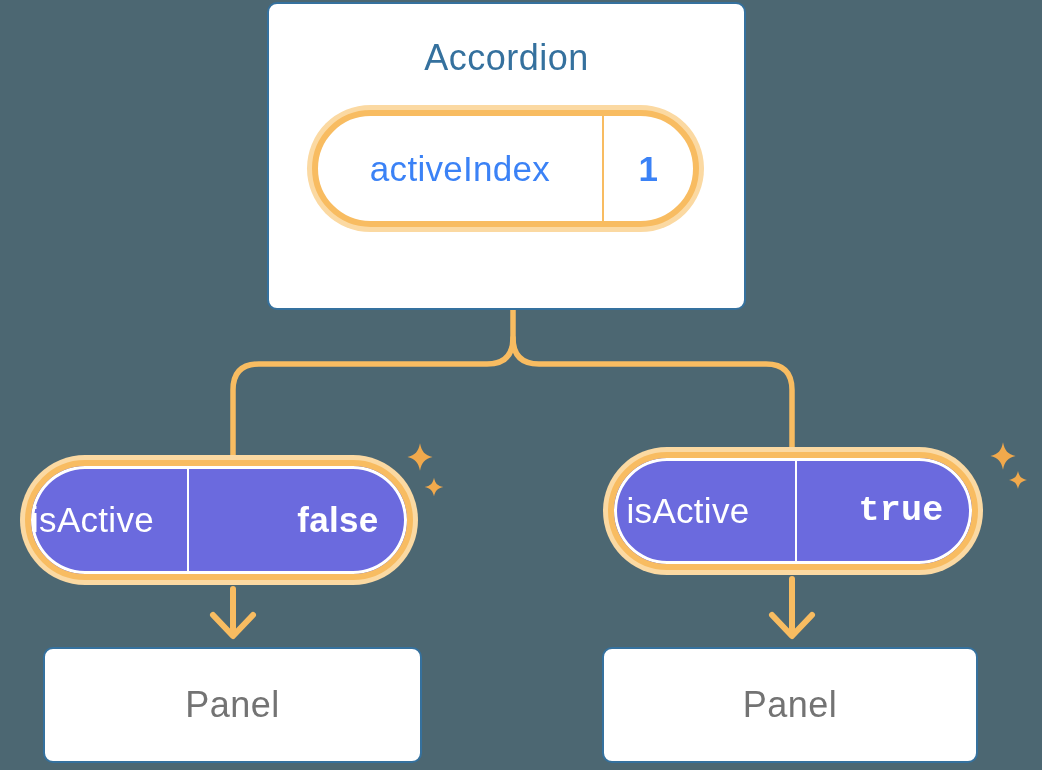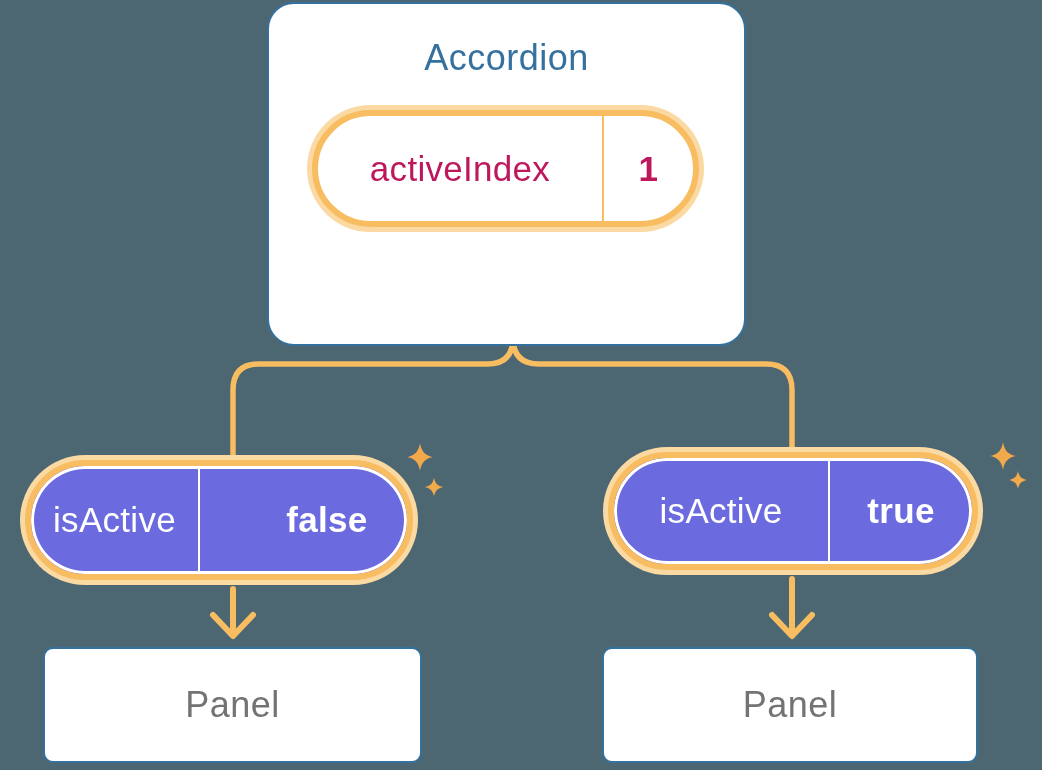--- a/index.html
+++ b/index.html
@@ -20,21 +20,21 @@
     left: 0; top: 0;
     width: 1042px; height: 770px;
     pointer-events: none;
   }
   .card {
     position: absolute;
     background: #FFFFFF;
     border: 2px solid #35719E;
     border-radius: 10px;
   }
-  .accordion-card { left: 267px; top: 2px; width: 479px; height: 344px; border-radius: 27px; }
+  .accordion-card { left: 267px; top: 2px; width: 479px; height: 308px; }
   .card-title {
     position: absolute;
     top: 33px; left: 0; right: 0;
     text-align: center;
     font-size: 36px;
     font-weight: 500;
     letter-spacing: 0.5px;
     color: #35719E;
   }
   .pill {
@@ -62,34 +62,35 @@
   .pill-value {
     display: flex;
     align-items: center;
     justify-content: center;
     font-size: 35px;
     font-weight: 700;
     letter-spacing: 0.3px;
   }
   .pill-divider { width: 2px; }
   .state-pill .pill-name,
-  .state-pill .pill-value { color: #be185d; }
+  .state-pill .pill-value { color: #3b82f6; }
   .state-pill .pill-divider { background: #F8BC61; }
   .state-pill .pill-value { width: 89px; }
   .prop-pill {
     background: #6B6ADE;
     box-shadow: inset 0 0 0 3px #FFFFFF, 0 0 0 5px #FBD9A2;
+    gap: 33px;
   }
   .prop-pill .pill-name,
   .prop-pill .pill-value { color: #FFFFFF; }
   .prop-pill .pill-divider { background: #FFFFFF; }
   .prop-pill-left  { left: 25px;  top: 460px; width: 388px; height: 120px; }
   .prop-pill-left .pill-value { width: 160px; margin-left: 47px; }
   .prop-pill-right { left: 608px; top: 452px; width: 370px; height: 118px; }
-  .prop-pill-right .pill-value { width: 142px; }
+  .prop-pill-right .pill-value { width: 142px; font-family: Liberation Mono, monospace; }
   .panel-card {
     display: flex;
     align-items: center;
     justify-content: center;
     font-size: 36px;
     font-weight: 500;
     letter-spacing: 0.5px;
     color: #737373;
   }
   .panel-card-left  { left: 43px;  top: 647px; width: 379px; height: 116px; }

